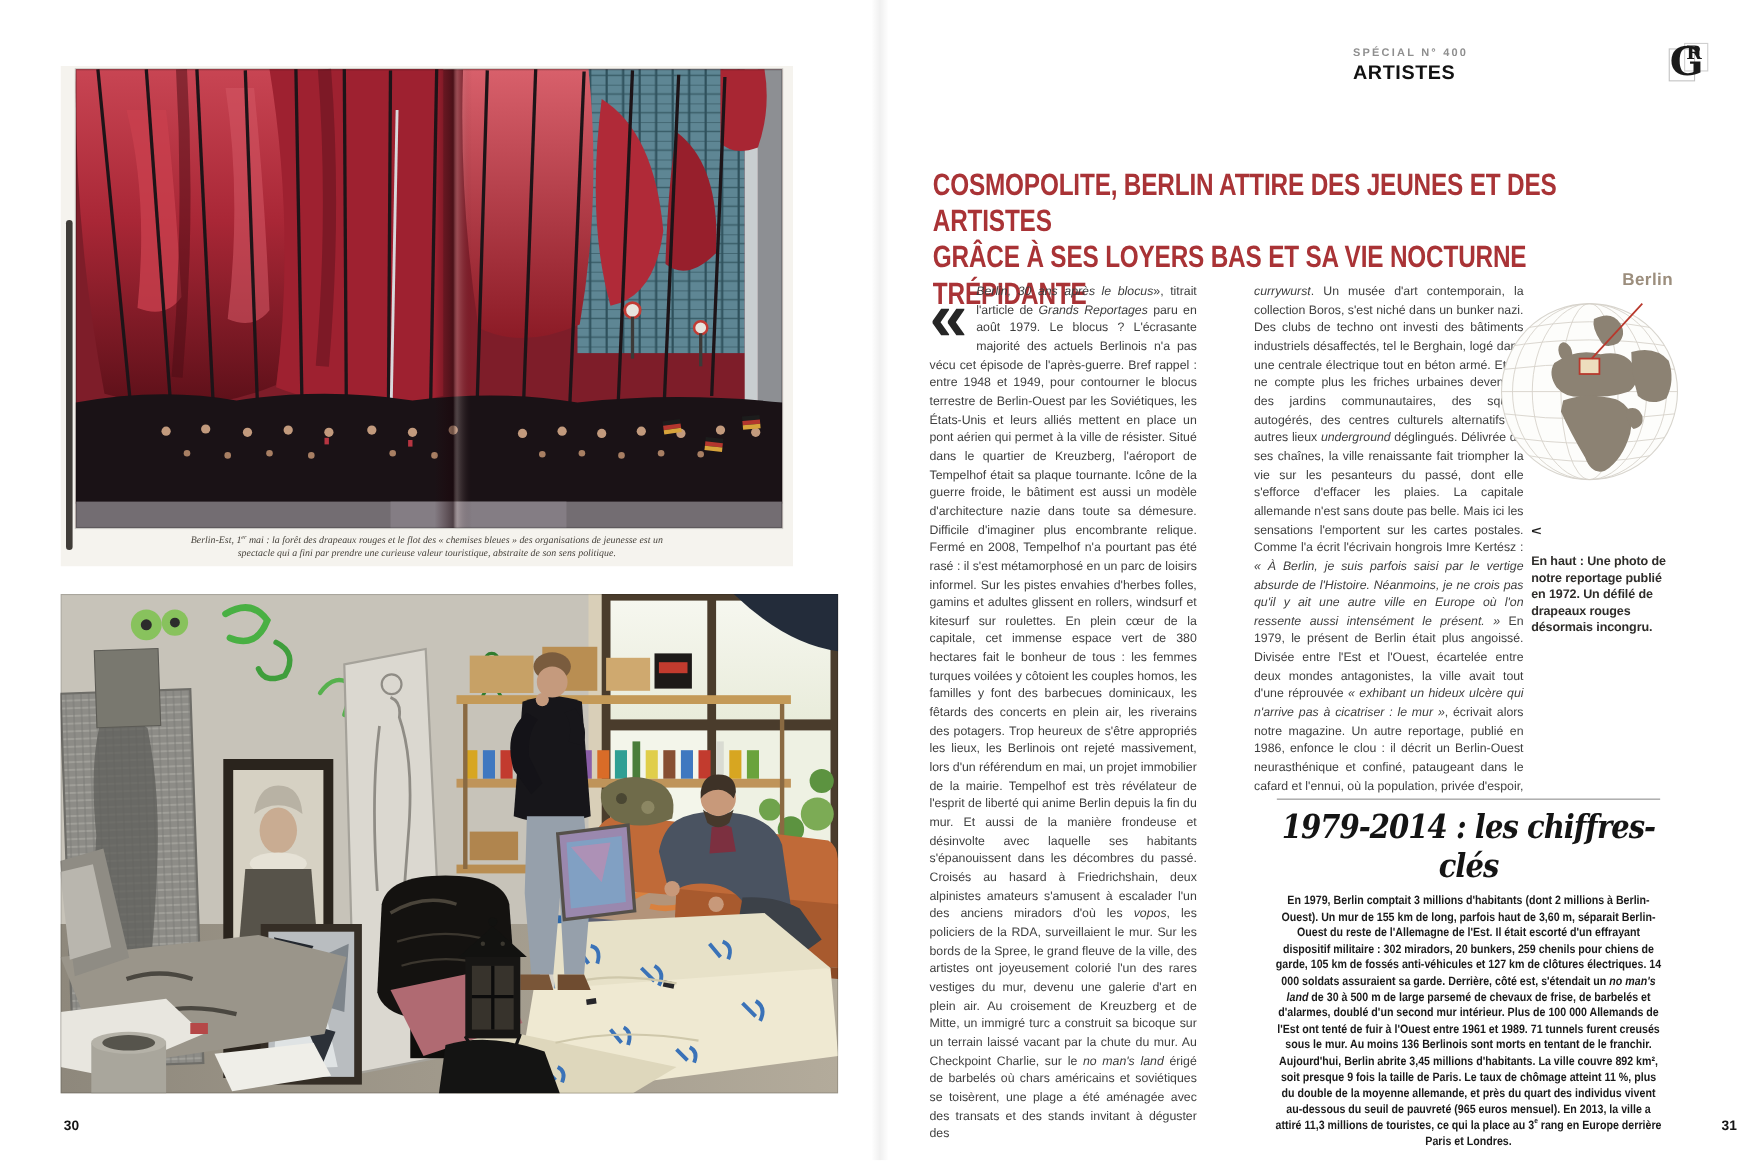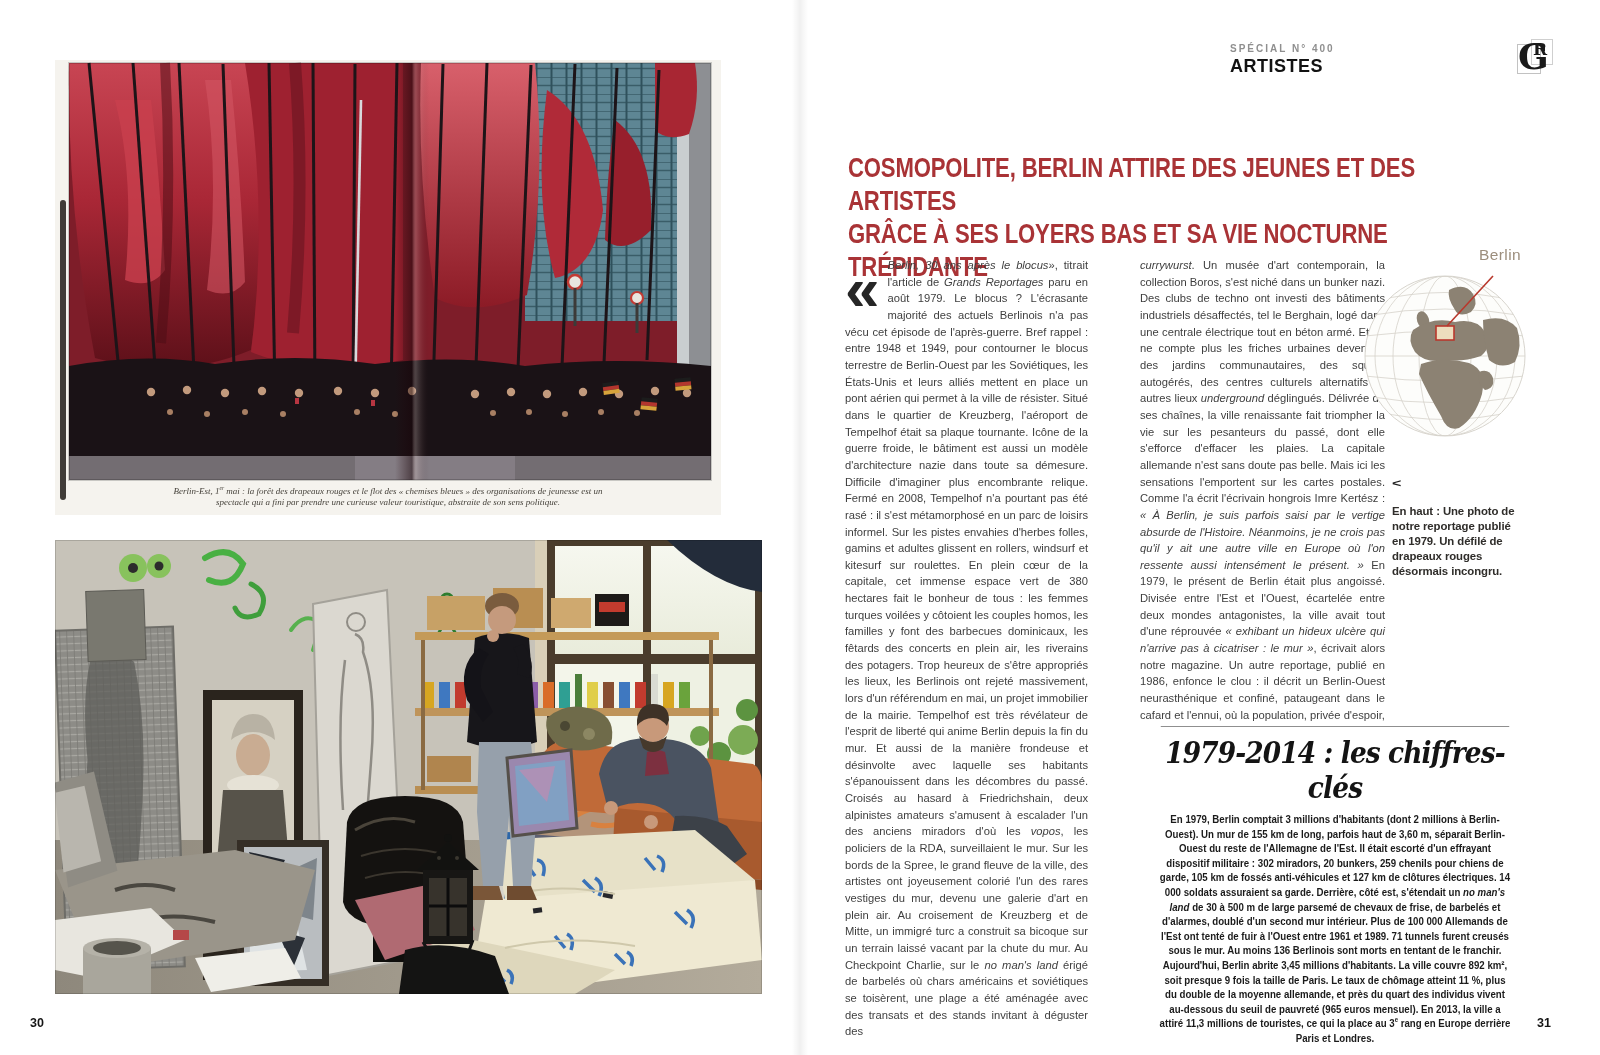--- a/index.html
+++ b/index.html
@@ -7,21 +7,21 @@
           font-family:"Liberation Sans",sans-serif;}
   .gutter{position:absolute;left:792px;top:0;width:16px;height:100%;
           background:linear-gradient(90deg,rgba(0,0,0,0) 0%,rgba(0,0,0,0.06) 50%,rgba(0,0,0,0) 100%);}
   
   figure{margin:0;}
   .photo-top{position:absolute;left:55px;top:60px;width:666px;height:455px;}
   .photo-bottom{position:absolute;left:55px;top:540px;width:707px;height:454px;}
   .photo-top svg,.photo-bottom svg{position:absolute;left:0;top:0;width:100%;height:100%;}
   .old-caption{position:absolute;bottom:7px;left:50%;width:460px;margin-left:-230px;text-align:center;
                font-family:"Liberation Serif",serif;font-style:italic;font-size:9px;line-height:10.8px;color:#47433c;}
-  .folio{position:absolute;top:1016px;font-size:12.5px;font-weight:700;color:#151515;}
+  .folio{position:absolute;top:1016px;font-size:12.5px;font-weight:700;color:#151515;margin-left:28px;}
   .folio-left{left:30px;}
   .folio-right{left:1537px;text-align:center;}
   
   .issue-tag{position:absolute;top:43px;left:1230px;width:278px;text-align:left;}
   .kicker{font-size:10px;letter-spacing:2px;color:#8f8f8f;font-weight:700;}
   .country{font-size:18px;letter-spacing:.5px;font-weight:700;color:#121212;margin-top:2px;}
   .logo{position:absolute;top:38px;left:1517px;width:38px;height:42px;}
   .logo .sq1{position:absolute;left:0;top:6px;width:22px;height:28px;border:1px solid #c2c2c2;}
   .logo .sq2{position:absolute;right:2px;top:1px;width:20px;height:24px;border:1px solid #cfcfcf;}
   .logo-g{position:absolute;left:1px;top:-2px;font-family:"DejaVu Serif",serif;font-weight:700;font-size:36px;line-height:40px;color:#1a1a1a;}
@@ -31,21 +31,21 @@
             color:#a93336;font-weight:700;font-size:28px;line-height:33px;letter-spacing:-.2px;}
   
   .col{position:absolute;top:257px;font-size:11.2px;line-height:16.65px;text-align:justify;color:#3e3e3e;}
   .col1{left:845px;width:243px;}
   .col2{left:1140px;width:245px;}
   .bigquote{float:left;font-size:62px;line-height:44px;padding:10px 10px 8px 0;color:#262626;letter-spacing:-2px;font-weight:700;}
   .it{font-style:italic;}
   sup{font-size:.62em;vertical-align:super;line-height:0;}
   
   .globe-wrap{position:absolute;left:1363px;top:244px;width:168px;height:222px;}
-  .globe-label{position:absolute;top:2px;right:10px;font-size:15.5px;font-weight:400;color:#9c8e7d;letter-spacing:.4px;}
+  .globe-label{position:absolute;top:2px;right:10px;font-size:15.5px;font-weight:700;color:#9c8e7d;letter-spacing:.4px;}
   .globe-wrap svg{position:absolute;left:0;top:24px;width:168px;height:172px;}
   
   .side-captions{position:absolute;left:1392px;top:477px;width:134px;color:#2f2d2a;}
   .cap-arrow{display:block;font-size:16px;font-weight:700;letter-spacing:-1px;color:#1d1d1d;transform:scaleY(.7);transform-origin:left top;}
   .cap{margin-top:9px;font-size:11.4px;line-height:14.9px;font-weight:700;letter-spacing:-.1px;}
   .cap + .cap{margin-top:15px;}
   
   .figures{position:absolute;left:1135px;top:726px;width:400px;transform:scaleX(.88);transform-origin:50% 0;}
   .figures-rule{width:396px;margin:0 auto;border-top:1px solid #8f8f8f;}
   .figures-title{margin-top:8px;text-align:center;font-family:"DejaVu Serif",serif;font-style:italic;font-weight:700;
@@ -446,21 +446,21 @@
           <path d="M58 96 Q80 88 106 95 Q124 102 119 126 Q112 150 96 160 Q84 164 78 148 Q64 124 56 106 Z"></path>
           <path d="M116 104 q10 -4 14 6 q2 10 -8 12 q-8 -6 -6 -18 z"></path>
         </g>
         <rect x="73" y="58" width="18" height="14" fill="#edddbd" stroke="#b8382c" stroke-width="1.6"></rect>
         <path d="M84 58 L130 8" stroke="#b8382c" stroke-width="1.6"></path>
       </svg>
     </div>
 
     <aside class="side-captions">
       <span class="cap-arrow">&lt;</span>
-      <div class="cap">En haut : Une photo de notre reportage publié en 1979. Un défilé de drapeaux rouges désormais incongru.</div>
+      <div class="cap">En haut : Une photo de notre reportage publié en 1972. Un défilé de drapeaux rouges désormais incongru.</div>
     </aside>
 
     <section class="figures">
       <div class="figures-rule"></div>
       <h2 class="figures-title" style="margin:8px 0 0 0;">1979-2014 : les chiffres-clés</h2>
       <p class="figures-body" style="margin:7px 0 0 0;"><span>En 1979, Berlin comptait 3 millions d'habitants (dont 2 millions à Berlin-Ouest). Un mur de 155 km de long, parfois haut de 3,60 m, séparait Berlin-Ouest du reste de l'Allemagne de l'Est. Il était escorté d'un effrayant dispositif militaire : 302 miradors, 20 bunkers, 259 chenils pour chiens de garde, 105 km de fossés anti-véhicules et 127 km de clôtures électriques. 14 000 soldats assuraient sa garde. Derrière, côté est, s'étendait un </span><span class="it">no man's land</span><span> de 30 à 500 m de large parsemé de chevaux de frise, de barbelés et d'alarmes, doublé d'un second mur intérieur. Plus de 100 000 Allemands de l'Est ont tenté de fuir à l'Ouest entre 1961 et 1989. 71 tunnels furent creusés sous le mur. Au moins 136 Berlinois sont morts en tentant de le franchir. Aujourd'hui, Berlin abrite 3,45 millions d'habitants. La ville couvre 892 km², soit presque 9 fois la taille de Paris. Le taux de chômage atteint 11 %, plus du double de la moyenne allemande, et près du quart des individus vivent au-dessous du seuil de pauvreté (965 euros mensuel). En 2013, la ville a attiré 11,3 millions de touristes, ce qui la place au 3</span><sup>e</sup><span> rang en Europe derrière Paris et Londres.</span></p>
     </section>
 
     <div class="folio folio-right">31</div>
   </section>

